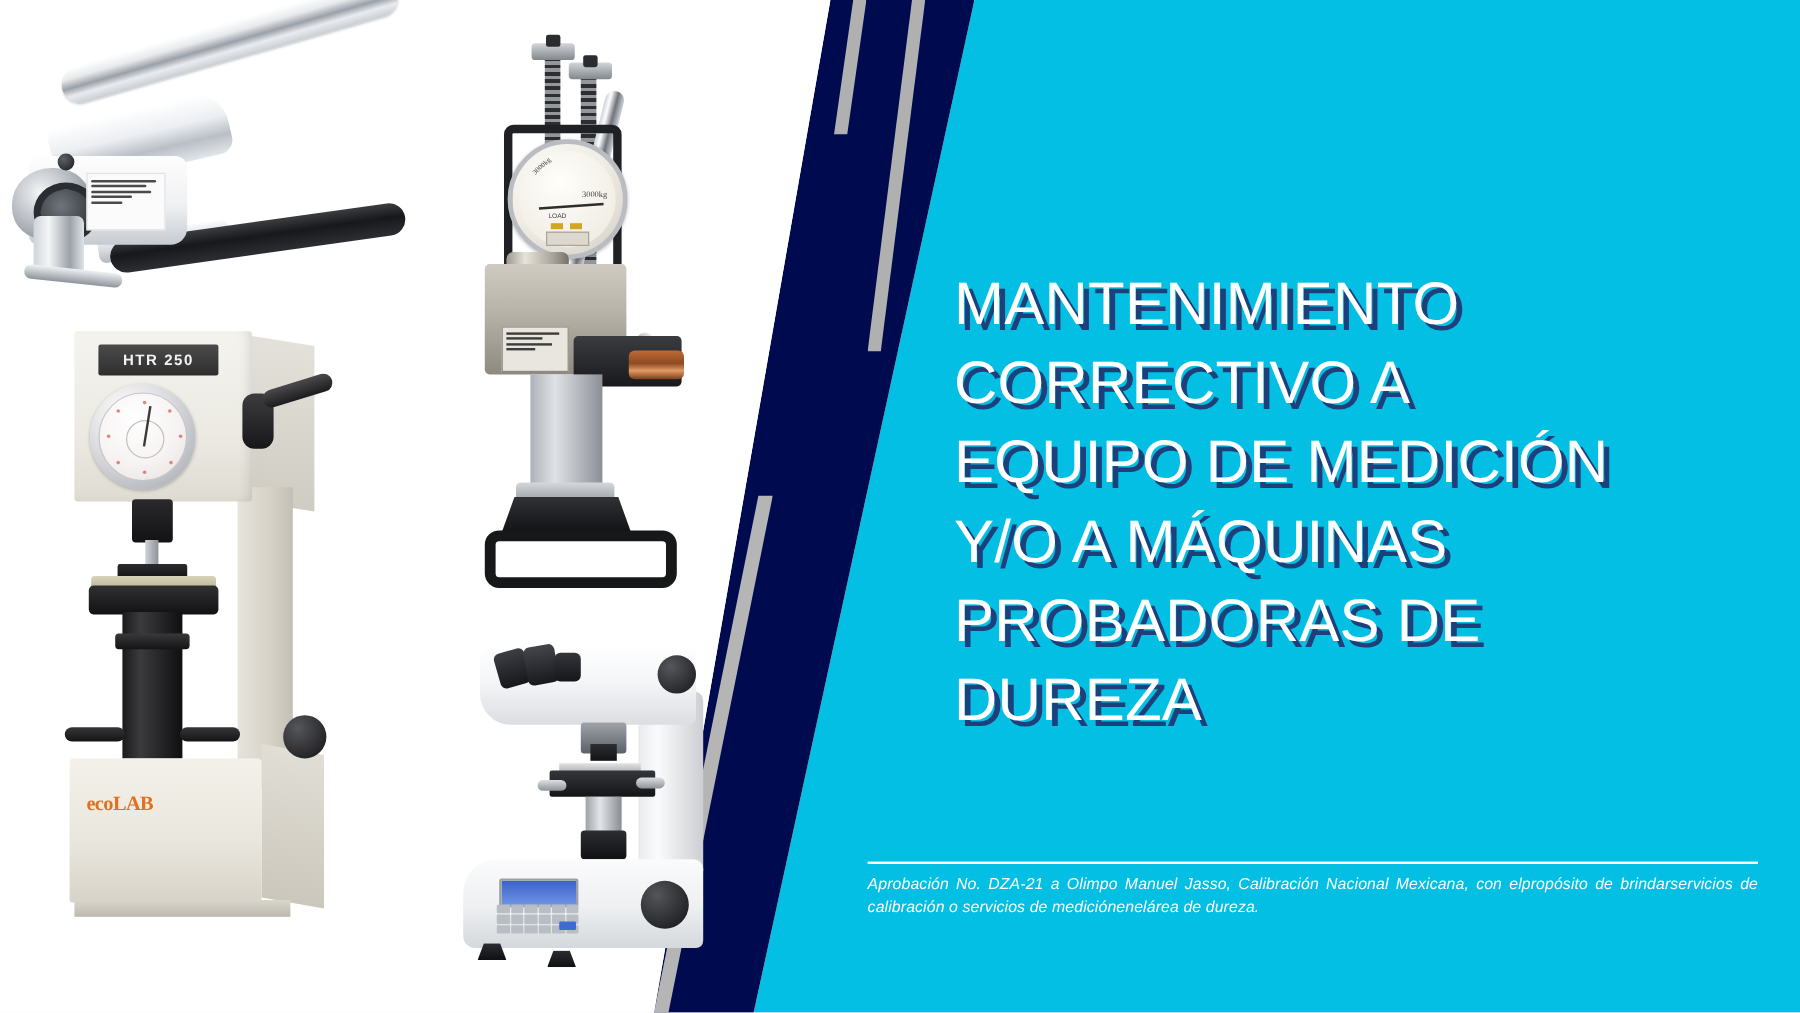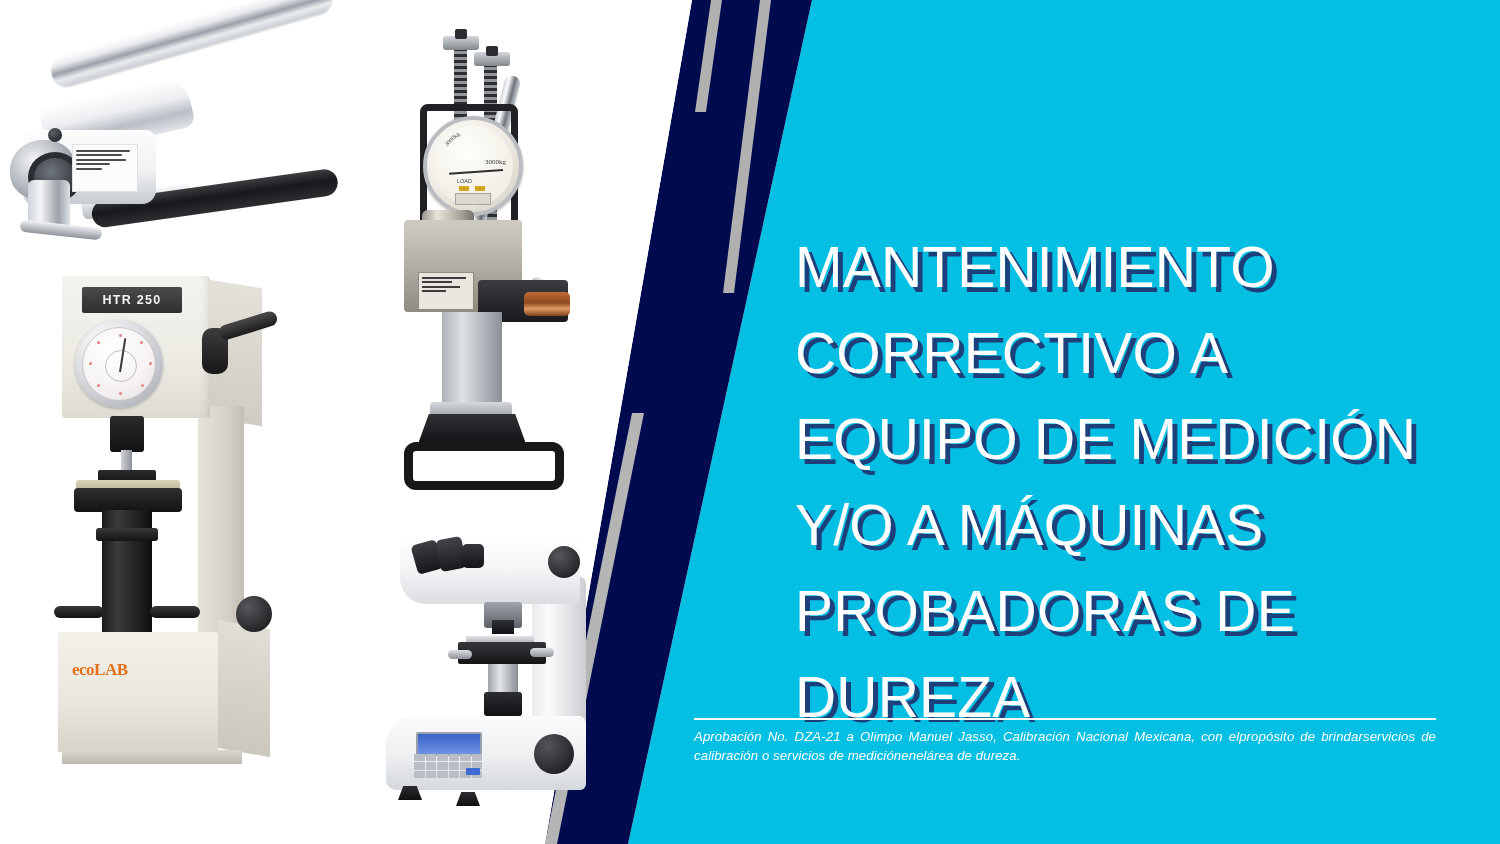--- a/index.html
+++ b/index.html
@@ -46,29 +46,29 @@
     background:#ffffff;z-index:4;
     clip-path:polygon(0 0, 692px 0, 545px 844px, 0 844px);
   }
 
   
   .headline{
     position:absolute;left:795px;top:186px;width:690px;
     z-index:10;
     color:#ffffff;
     font-family:"Liberation Sans","DejaVu Sans",sans-serif;
-    font-size:57px;line-height:86px;
+    font-size:50px;line-height:66px;
     font-weight:400;letter-spacing:0.2px;
     text-shadow:5px 5px 0 #1d3f7a;
     white-space:pre-line;
   }
 
   
   .caption-wrap{
-    position:absolute;left:694px;top:718px;width:742px;z-index:10;
+    position:absolute;left:723px;top:718px;width:742px;z-index:10;
   }
   .caption-rule{
     width:100%;height:2px;background:#ffffff;margin-bottom:7px;
   }
   .caption-text{
     color:#ffffff;font-style:italic;
     font-family:"Liberation Sans","DejaVu Sans",sans-serif;
     font-size:13.2px;line-height:19px;letter-spacing:0.1px;
     text-align:justify;
   }

